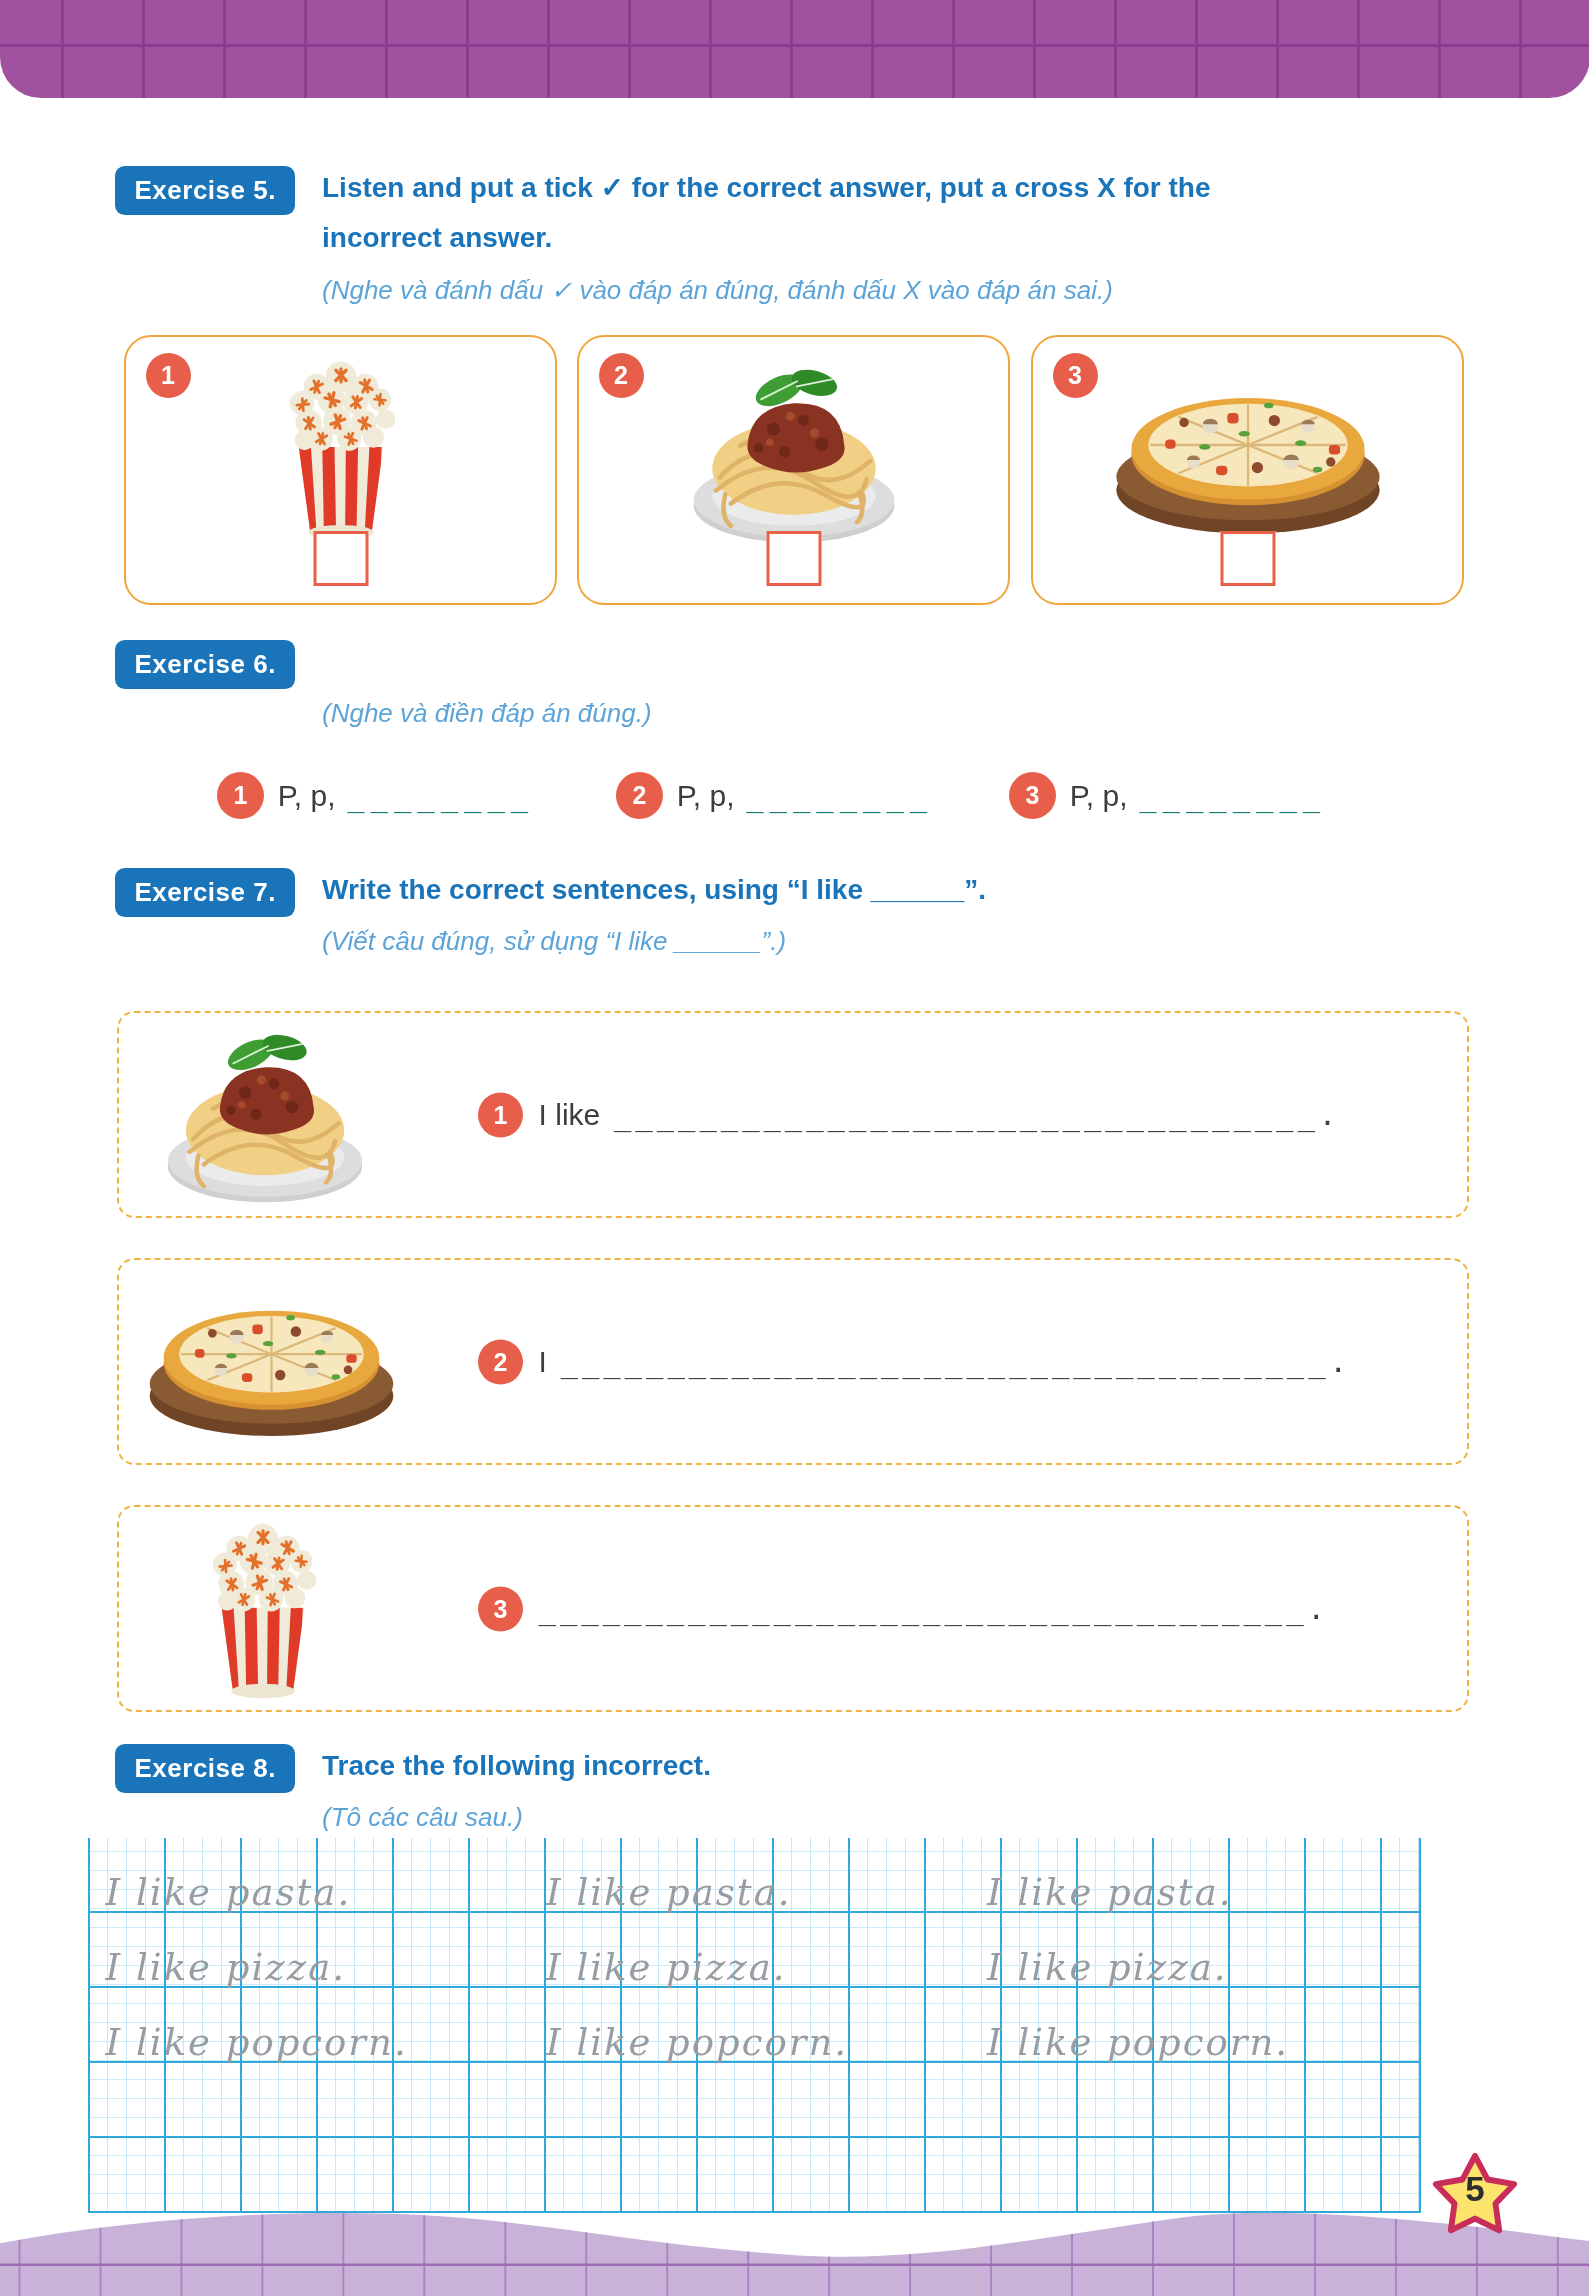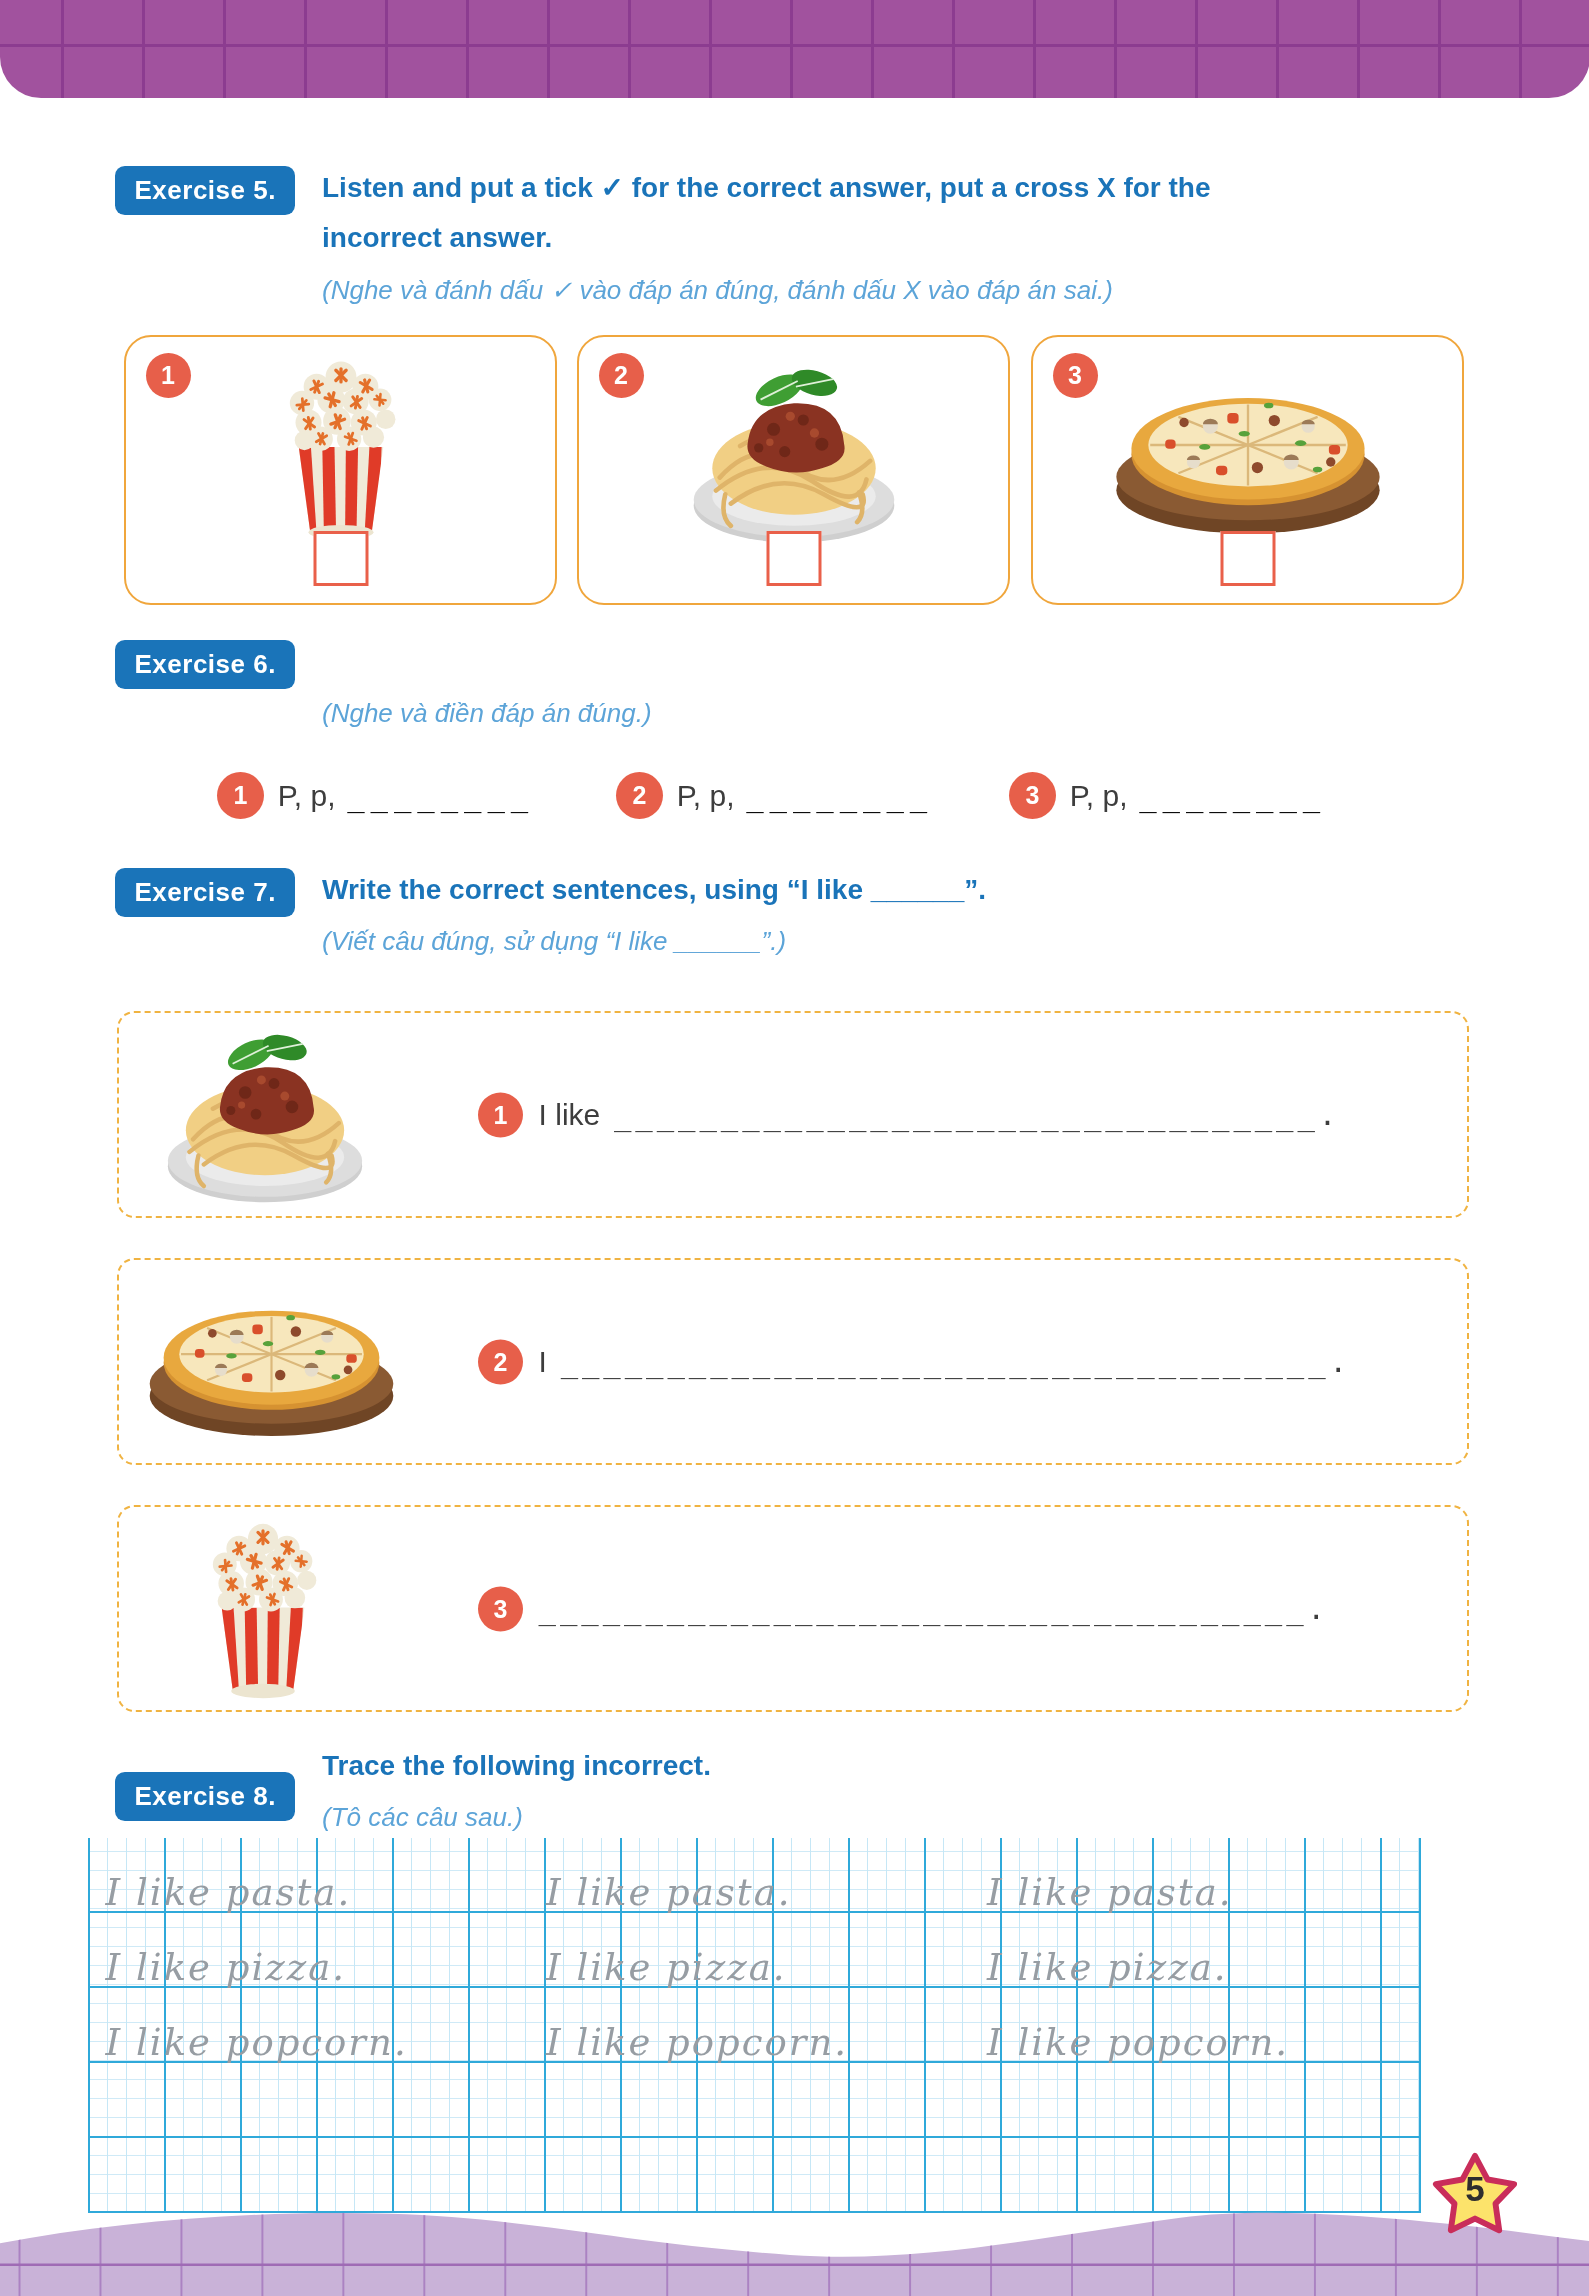--- a/index.html
+++ b/index.html
@@ -28,21 +28,21 @@
            color:#fff;font-weight:bold;font-size:25px;display:flex;align-items:center;justify-content:center;}
   .card .numchip{left:19.5px;top:15.6px;}
   .card .food{position:absolute;left:50%;transform:translateX(-50%);}
   .checkbox{position:absolute;left:50%;transform:translateX(-50%);bottom:16.6px;width:49px;height:49px;
             border:3.9px solid #e9604a;background:#fff;}
 
   
   .ex6-item{position:absolute;display:flex;align-items:center;height:51px;}
   .ex6-item .numchip{position:static;width:47px;height:47px;margin-right:13.7px;}
   .prompt-text{color:#3d3d3d;font-size:30px;white-space:nowrap;}
-  .blank-text{color:#000000;font-size:29px;font-family:"DejaVu Sans Mono",monospace;
+  .blank-text{color:#0f766e;font-size:29px;font-family:"DejaVu Sans Mono",monospace;
               letter-spacing:5.9px;white-space:nowrap;}
 
   
   .dash-box{position:absolute;left:117px;width:1348px;height:203px;
             border:2.9px dashed #f0b341;border-radius:17.6px;background:#fff;}
   .dash-box .food{position:absolute;top:50%;transform:translateY(-50%);}
   .ex7-row{position:absolute;left:359px;top:50%;transform:translateY(-50%);
            display:flex;align-items:center;}
   .ex7-row .numchip{position:static;width:45px;height:45px;margin-right:15.6px;flex:0 0 auto;}
   .ex7-blank{color:#3d3d3d;font-size:29px;font-family:"DejaVu Sans Mono",monospace;
@@ -276,21 +276,21 @@
   <div class="dash-box" style="top:1505px;">
     <svg class="food" style="left:64px;width:160px;height:191px;" viewBox="0 0 164 196" width="160" height="191">
         <use href="#sym-popcorn"></use>
       </svg>
     <div class="ex7-row">
       <div class="numchip">3</div>
       <span class="ex7-blank">____________________________________.</span>
     </div>
   </div>
 
-  <div class="badge" style="left:115px;top:1744px;margin-top:28px;">Exercise 8.</div>
+  <div class="badge" style="left:115px;top:1744px;">Exercise 8.</div>
   <div class="h-title" style="left:322px;top:1750px;">Trace the following incorrect.</div>
   <div class="h-sub" style="left:322px;top:1802px;">(Tô các câu sau.)</div>
 
   <div class="trace-grid">
     <span class="trace-text" style="left:17.6px;top:33px;">I like pasta.</span>
     <span class="trace-text" style="left:17.6px;top:108px;">I like pizza.</span>
     <span class="trace-text" style="left:17.6px;top:183px;">I like popcorn.</span>
 
     <span class="trace-text" style="left:458px;top:33px;">I like pasta.</span>
     <span class="trace-text" style="left:458px;top:108px;">I like pizza.</span>

